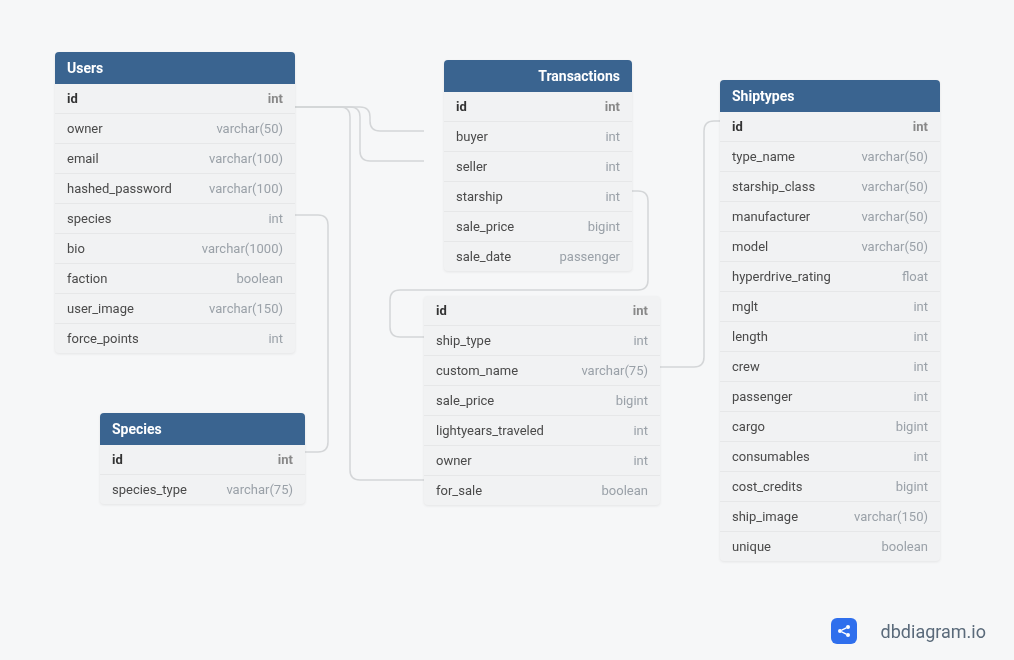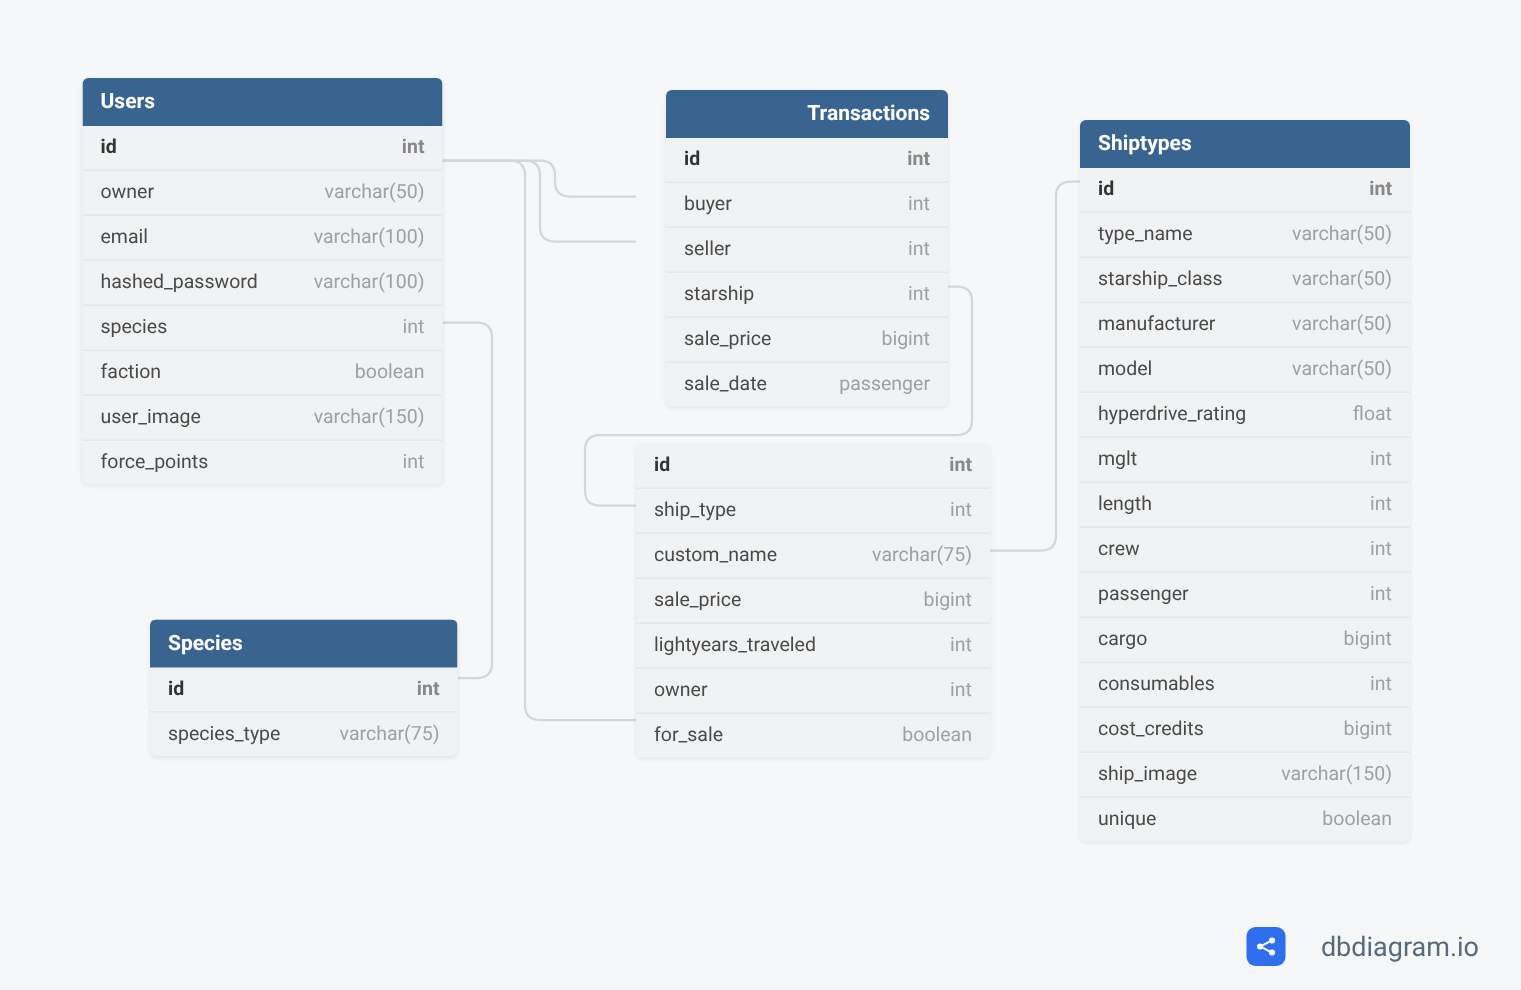--- a/index.html
+++ b/index.html
@@ -120,20 +120,24 @@
         </div>
         <div class="row">
           <span class="col-name">hashed_password</span>
           <span class="col-type">varchar(100)</span>
         </div>
         <div class="row">
           <span class="col-name">species</span>
           <span class="col-type">int</span>
         </div>
         <div class="row">
+          <span class="col-name">bio</span>
+          <span class="col-type">varchar(1000)</span>
+        </div>
+        <div class="row">
           <span class="col-name">faction</span>
           <span class="col-type">boolean</span>
         </div>
         <div class="row">
           <span class="col-name">user_image</span>
           <span class="col-type">varchar(150)</span>
         </div>
         <div class="row">
           <span class="col-name">force_points</span>
           <span class="col-type">int</span>

